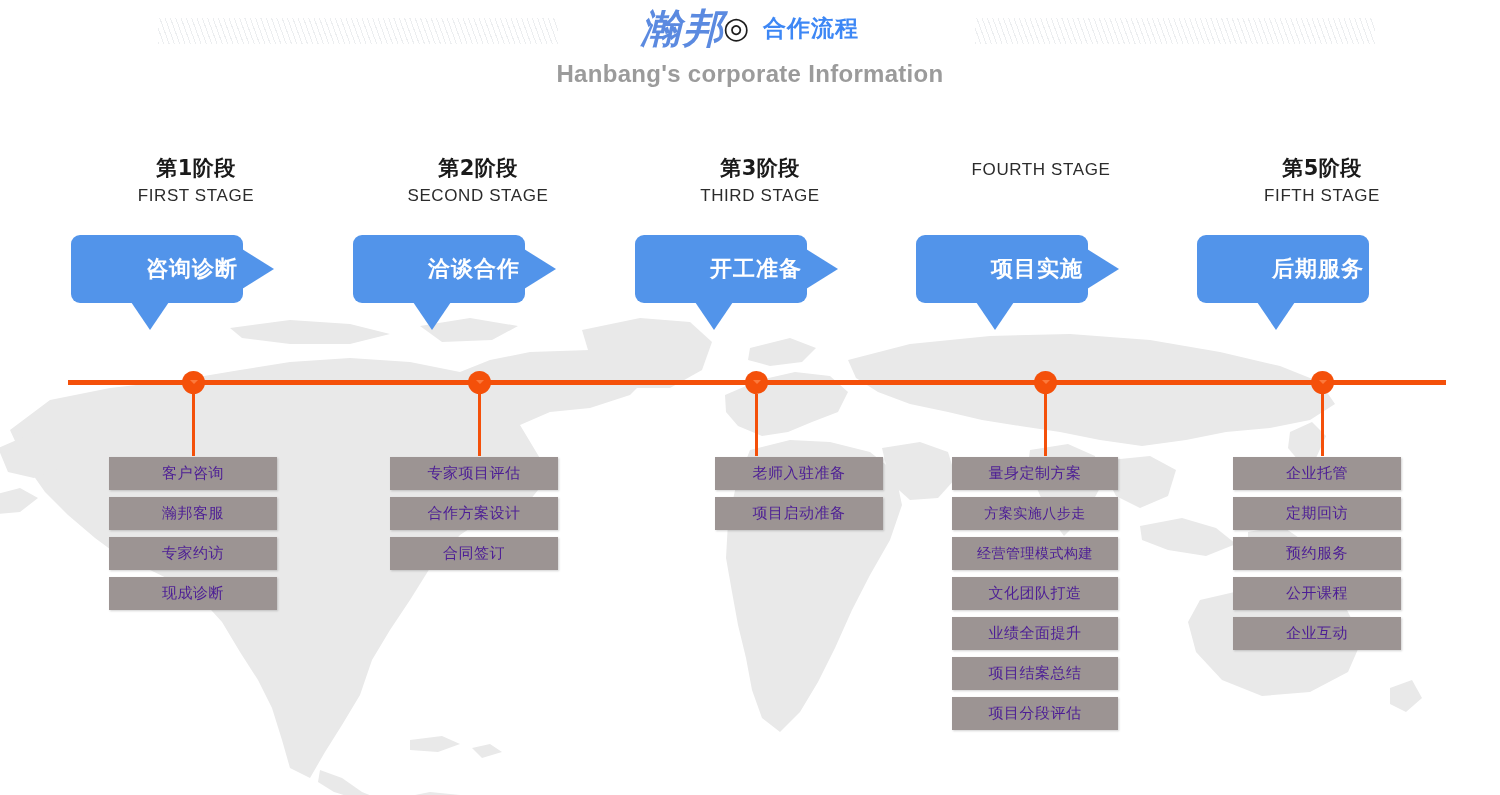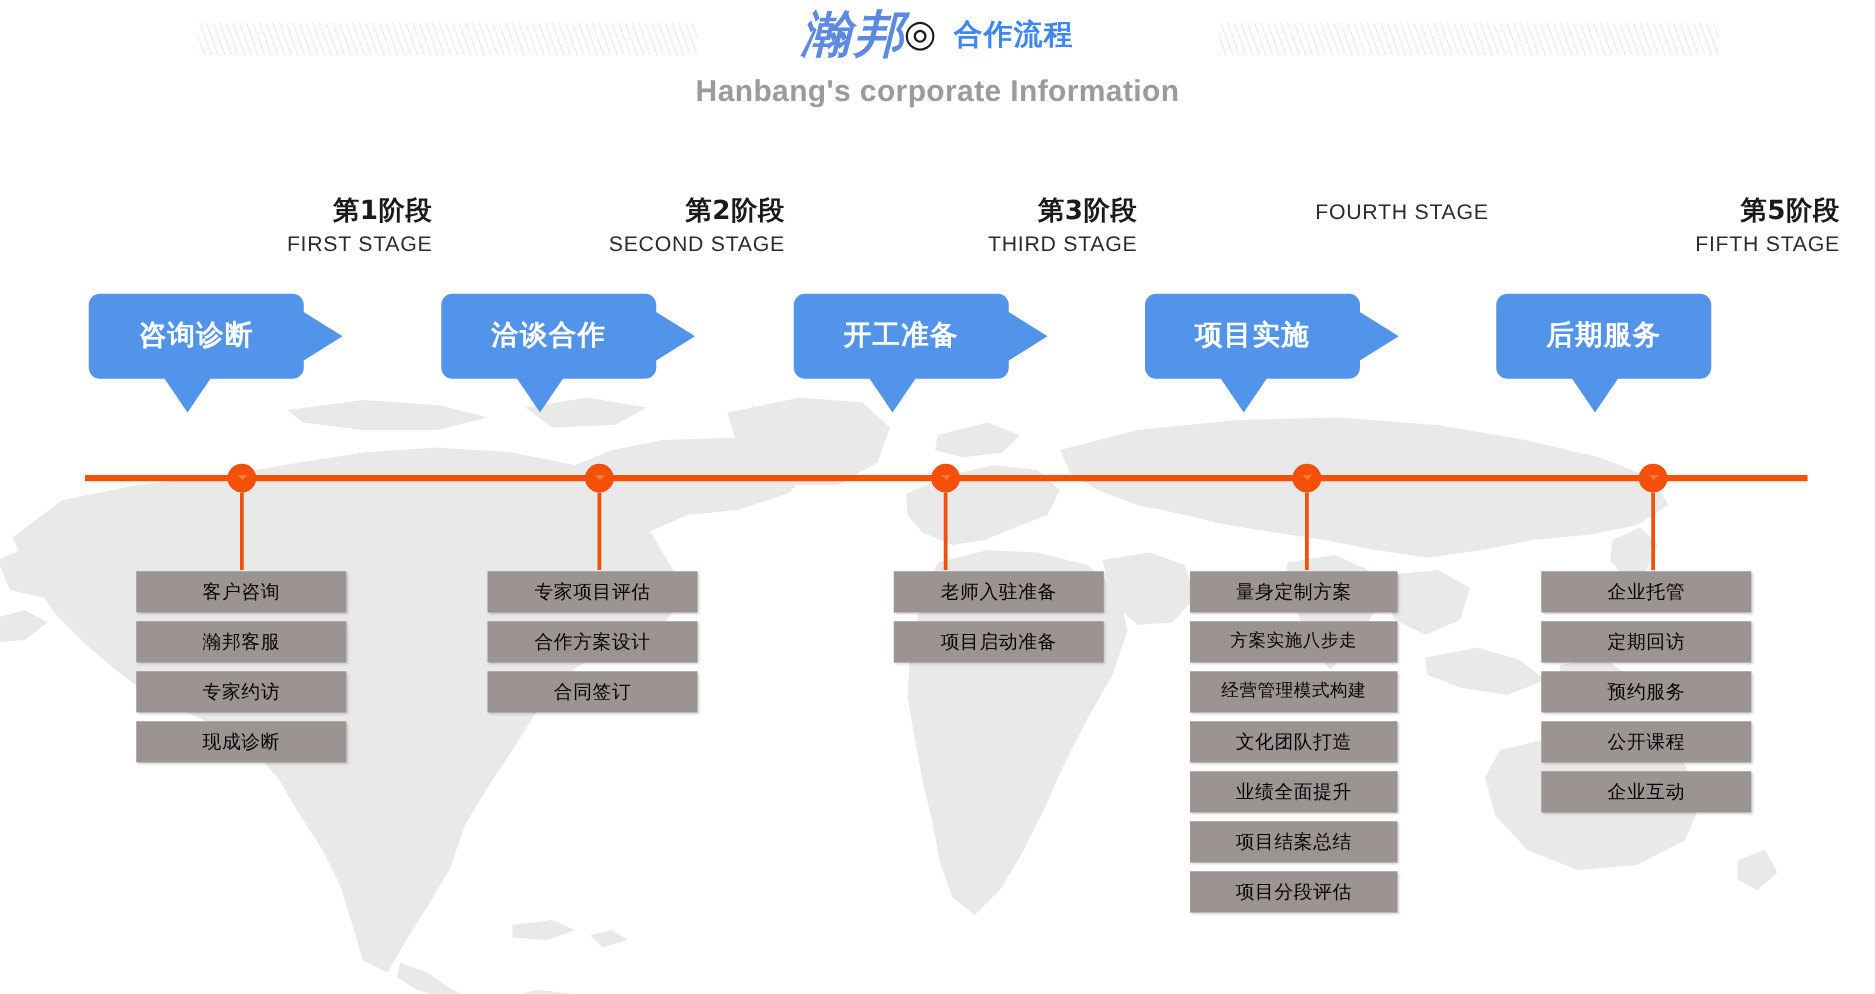--- a/index.html
+++ b/index.html
@@ -101,21 +101,21 @@
     letter-spacing: 0.3px;
   }
 
   
   .stage {
     position: absolute;
     top: 155px;
     width: 300px;
   }
   .stage-head {
-    text-align: right;
+    text-align: center;
     width: 300px;
   }
   .stage-title-cn {
     font-family: "DejaVu Sans", sans-serif;
     font-size: 21px;
     font-weight: bold;
     color: #1a1a1a;
     line-height: 26px;
     letter-spacing: 0.5px;
   }
@@ -151,20 +151,21 @@
     top: 0;
     width: 172px;
     height: 68px;
     line-height: 68px;
     text-align: center;
     font-family: "DejaVu Sans", sans-serif;
     font-size: 22px;
     font-weight: bold;
     color: #ffffff;
     letter-spacing: 1px;
+    padding-left: 35px;
   }
   
   .bubble-arrow {
     position: absolute;
     left: 196px;
     top: 14px;
     width: 0;
     height: 0;
     border-top: 20px solid transparent;
     border-bottom: 20px solid transparent;
@@ -231,21 +232,21 @@
   .item-label {
     position: absolute;
     left: 0;
     top: 0;
     width: 100%;
     height: 33px;
     line-height: 33px;
     text-align: center;
     font-family: "DejaVu Serif", "Liberation Serif", serif;
     font-size: 15px;
-    color: #000000;
+    color: #4c1d95;
     letter-spacing: 0.5px;
     white-space: nowrap;
   }
   .item-box.wide .item-label { font-size: 14px; }
 </style>
 </head>
 <body>
 
 <div id="canvas">
 

